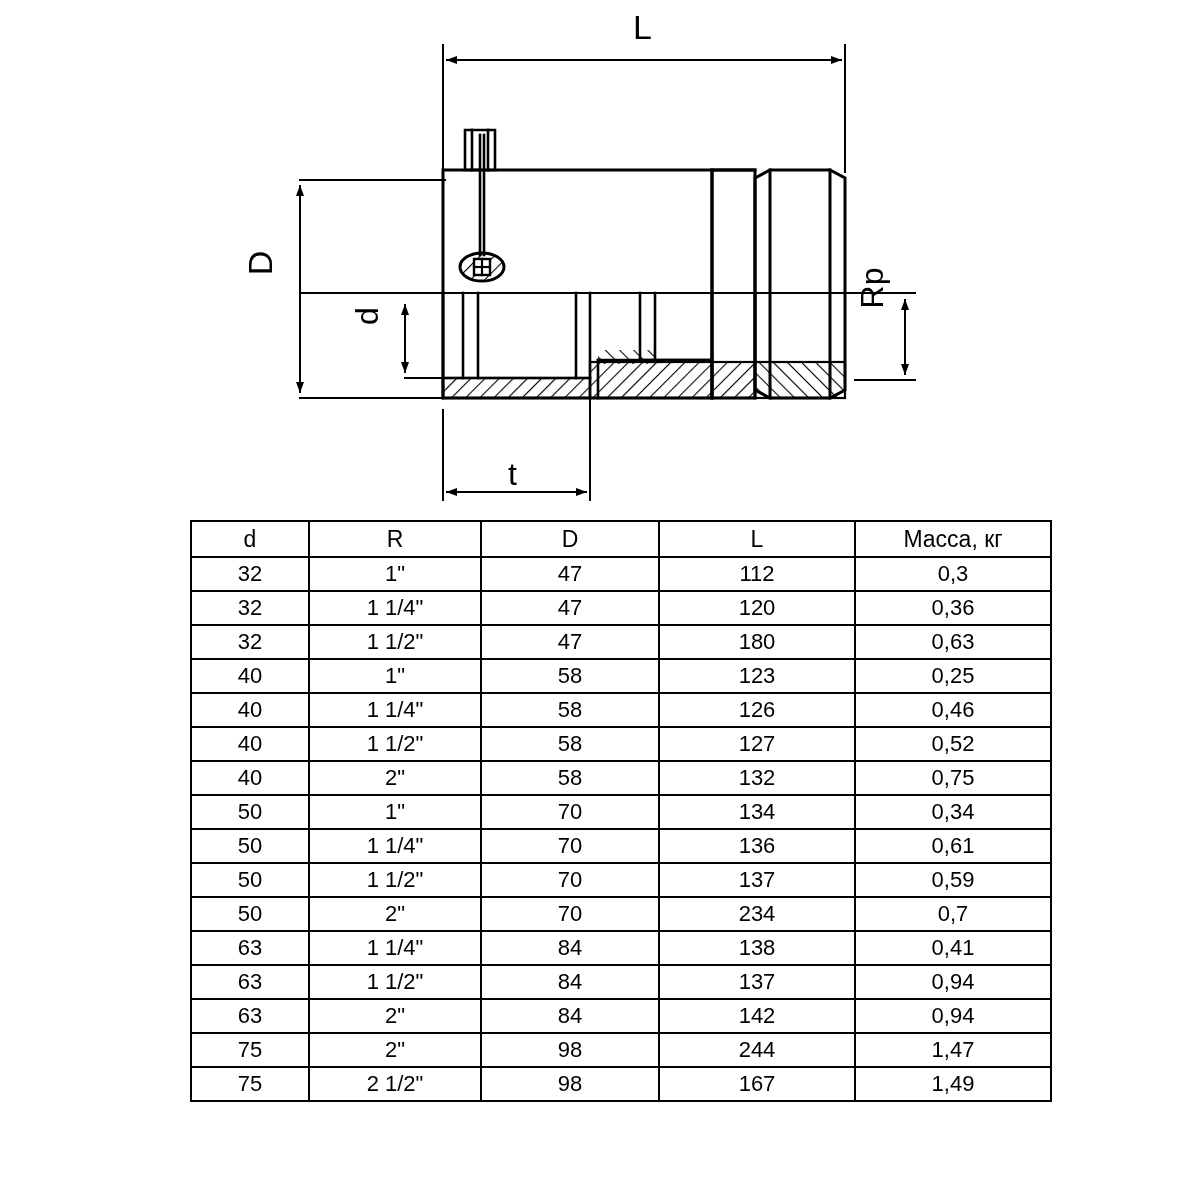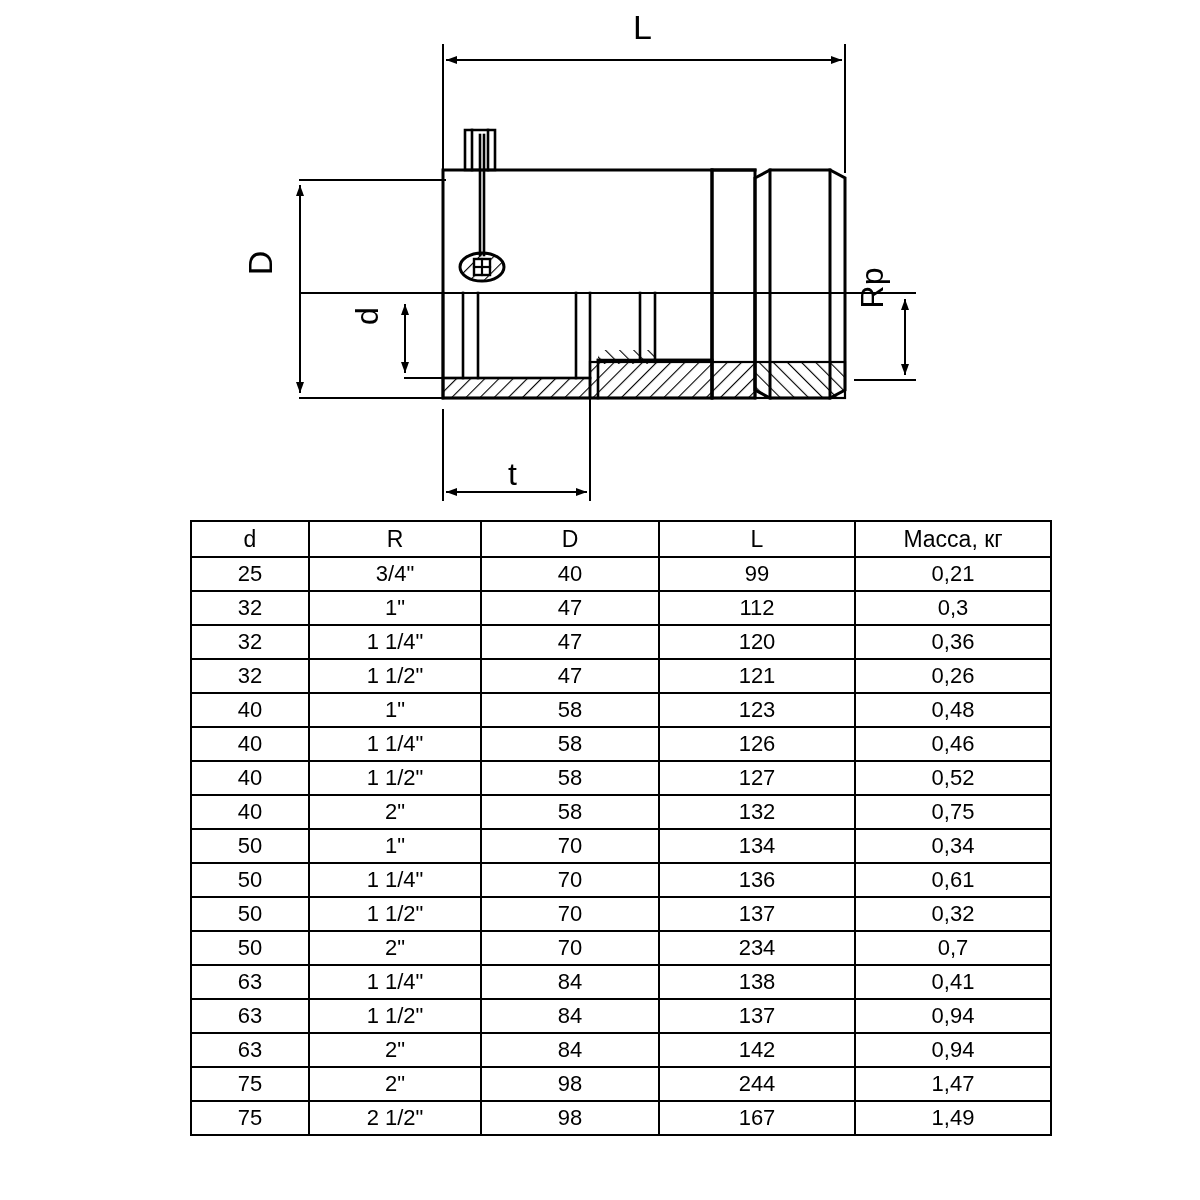--- a/index.html
+++ b/index.html
@@ -215,53 +215,46 @@
       <tr>
         <th>d</th>
         <th>R</th>
         <th>D</th>
         <th>L</th>
         <th>Масса, кг</th>
       </tr>
     </thead>
     <tbody>
       <tr>
-        <td>25</td>
-        <td>3/4"</td>
-        <td>40</td>
-        <td>99</td>
-        <td>0,21</td>
-      </tr>
-      <tr>
         <td>32</td>
         <td>1"</td>
         <td>47</td>
         <td>112</td>
         <td>0,3</td>
       </tr>
       <tr>
         <td>32</td>
         <td>1 1/4"</td>
         <td>47</td>
         <td>120</td>
         <td>0,36</td>
       </tr>
       <tr>
         <td>32</td>
         <td>1 1/2"</td>
         <td>47</td>
-        <td>121</td>
-        <td>0,26</td>
+        <td>180</td>
+        <td>0,63</td>
       </tr>
       <tr>
         <td>40</td>
         <td>1"</td>
         <td>58</td>
         <td>123</td>
-        <td>0,48</td>
+        <td>0,25</td>
       </tr>
       <tr>
         <td>40</td>
         <td>1 1/4"</td>
         <td>58</td>
         <td>126</td>
         <td>0,46</td>
       </tr>
       <tr>
         <td>40</td>
@@ -289,21 +282,21 @@
         <td>1 1/4"</td>
         <td>70</td>
         <td>136</td>
         <td>0,61</td>
       </tr>
       <tr>
         <td>50</td>
         <td>1 1/2"</td>
         <td>70</td>
         <td>137</td>
-        <td>0,32</td>
+        <td>0,59</td>
       </tr>
       <tr>
         <td>50</td>
         <td>2"</td>
         <td>70</td>
         <td>234</td>
         <td>0,7</td>
       </tr>
       <tr>
         <td>63</td>

